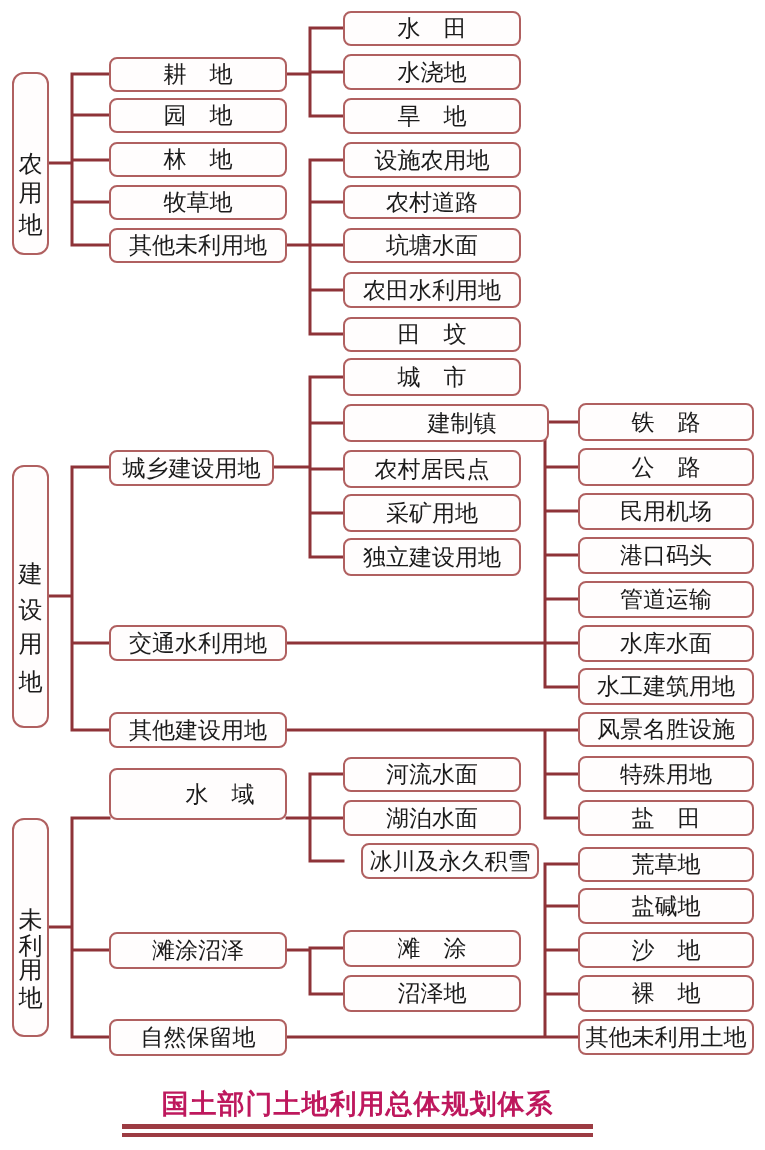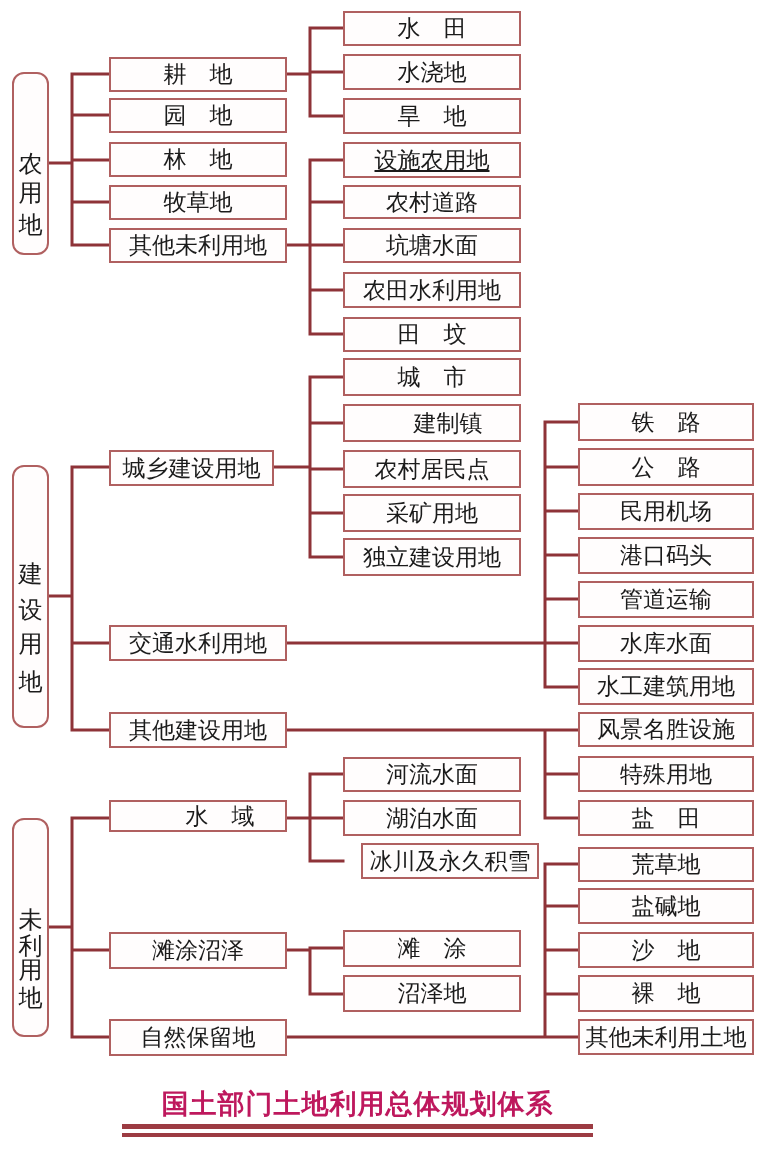--- a/index.html
+++ b/index.html
@@ -11,21 +11,21 @@
   }
   html,body{margin:0;padding:0;background:#fff;}
   .canvas{
     position:relative;width:765px;height:1150px;background:var(--background);
     font-family:"Liberation Sans",sans-serif;color:var(--text);overflow:hidden;
   }
   .wires{position:absolute;left:0;top:0;width:765px;height:1150px;}
   .wire{stroke:var(--line);stroke-width:3;fill:none;stroke-linecap:square;}
   .node{
     position:absolute;box-sizing:border-box;
-    border:2px solid var(--box-border);border-radius:0;background:#fffdfd;
+    border:2px solid var(--box-border);border-radius:8px;background:#fffdfd;
     display:flex;align-items:center;justify-content:center;
     font-size:23px;line-height:1;color:var(--text);white-space:nowrap;
   }
   .root{
     position:absolute;box-sizing:border-box;
     border:2px solid var(--box-border);border-radius:12px;background:#fffdfd;
     display:flex;align-items:center;justify-content:center;
     writing-mode:vertical-lr;text-orientation:upright;
     font-size:24px;color:var(--text);
   }
@@ -65,36 +65,36 @@
   <div class="root root-unused" style="left:12px;top:818px;width:37px;height:219px;">未利用地</div>
 
   <div class="node" style="left:109px;top:57px;width:178px;height:35px;">耕　地</div>
   <div class="node" style="left:109px;top:98px;width:178px;height:35px;">园　地</div>
   <div class="node" style="left:109px;top:142px;width:178px;height:35px;">林　地</div>
   <div class="node" style="left:109px;top:185px;width:178px;height:35px;">牧草地</div>
   <div class="node" style="left:109px;top:228px;width:178px;height:35px;">其他未利用地</div>
   <div class="node" style="left:109px;top:450px;width:165px;height:36px;">城乡建设用地</div>
   <div class="node" style="left:109px;top:625px;width:178px;height:36px;">交通水利用地</div>
   <div class="node" style="left:109px;top:712px;width:178px;height:36px;">其他建设用地</div>
-  <div class="node" style="left:109px;top:800px;width:178px;height:32px;padding-left:44px;">水　域</div>
+  <div class="node" style="left:109px;top:768px;width:178px;height:52px;padding-left:44px;">水　域</div>
   <div class="node" style="left:109px;top:932px;width:178px;height:37px;">滩涂沼泽</div>
   <div class="node" style="left:109px;top:1019px;width:178px;height:37px;">自然保留地</div>
 
   <div class="node" style="left:343px;top:11px;width:178px;height:35px;">水　田</div>
   <div class="node" style="left:343px;top:54px;width:178px;height:36px;">水浇地</div>
   <div class="node" style="left:343px;top:98px;width:178px;height:36px;">旱　地</div>
 
-  <div class="node" style="left:343px;top:142px;width:178px;height:36px;text-decoration:underline;">设施农用地</div>
+  <div class="node" style="left:343px;top:142px;width:178px;height:36px;">设施农用地</div>
   <div class="node" style="left:343px;top:185px;width:178px;height:34px;">农村道路</div>
   <div class="node" style="left:343px;top:272px;width:178px;height:36px;">农田水利用地</div>
   <div class="node" style="left:343px;top:228px;width:178px;height:35px;">坑塘水面</div>
   <div class="node" style="left:343px;top:317px;width:178px;height:35px;">田　坟</div>
 
   <div class="node" style="left:343px;top:358px;width:178px;height:38px;">城　市</div>
-  <div class="node" style="left:343px;top:404px;width:178px;height:38px;padding-left:32px;">建制镇</div>
+  <div class="node" style="left:343px;top:404px;width:206px;height:38px;padding-left:32px;">建制镇</div>
   <div class="node" style="left:343px;top:450px;width:178px;height:38px;text-align:center;">农村居民点</div>
   <div class="node" style="left:343px;top:494px;width:178px;height:38px;">采矿用地</div>
   <div class="node" style="left:343px;top:538px;width:178px;height:38px;">独立建设用地</div>
 
   <div class="node" style="left:578px;top:403px;width:176px;height:38px;">铁　路</div>
   <div class="node" style="left:578px;top:448px;width:176px;height:38px;">公　路</div>
   <div class="node" style="left:578px;top:493px;width:176px;height:37px;">民用机场</div>
   <div class="node" style="left:578px;top:537px;width:176px;height:37px;">港口码头</div>
   <div class="node" style="left:578px;top:581px;width:176px;height:37px;">管道运输</div>
   <div class="node" style="left:578px;top:625px;width:176px;height:37px;">水库水面</div>

